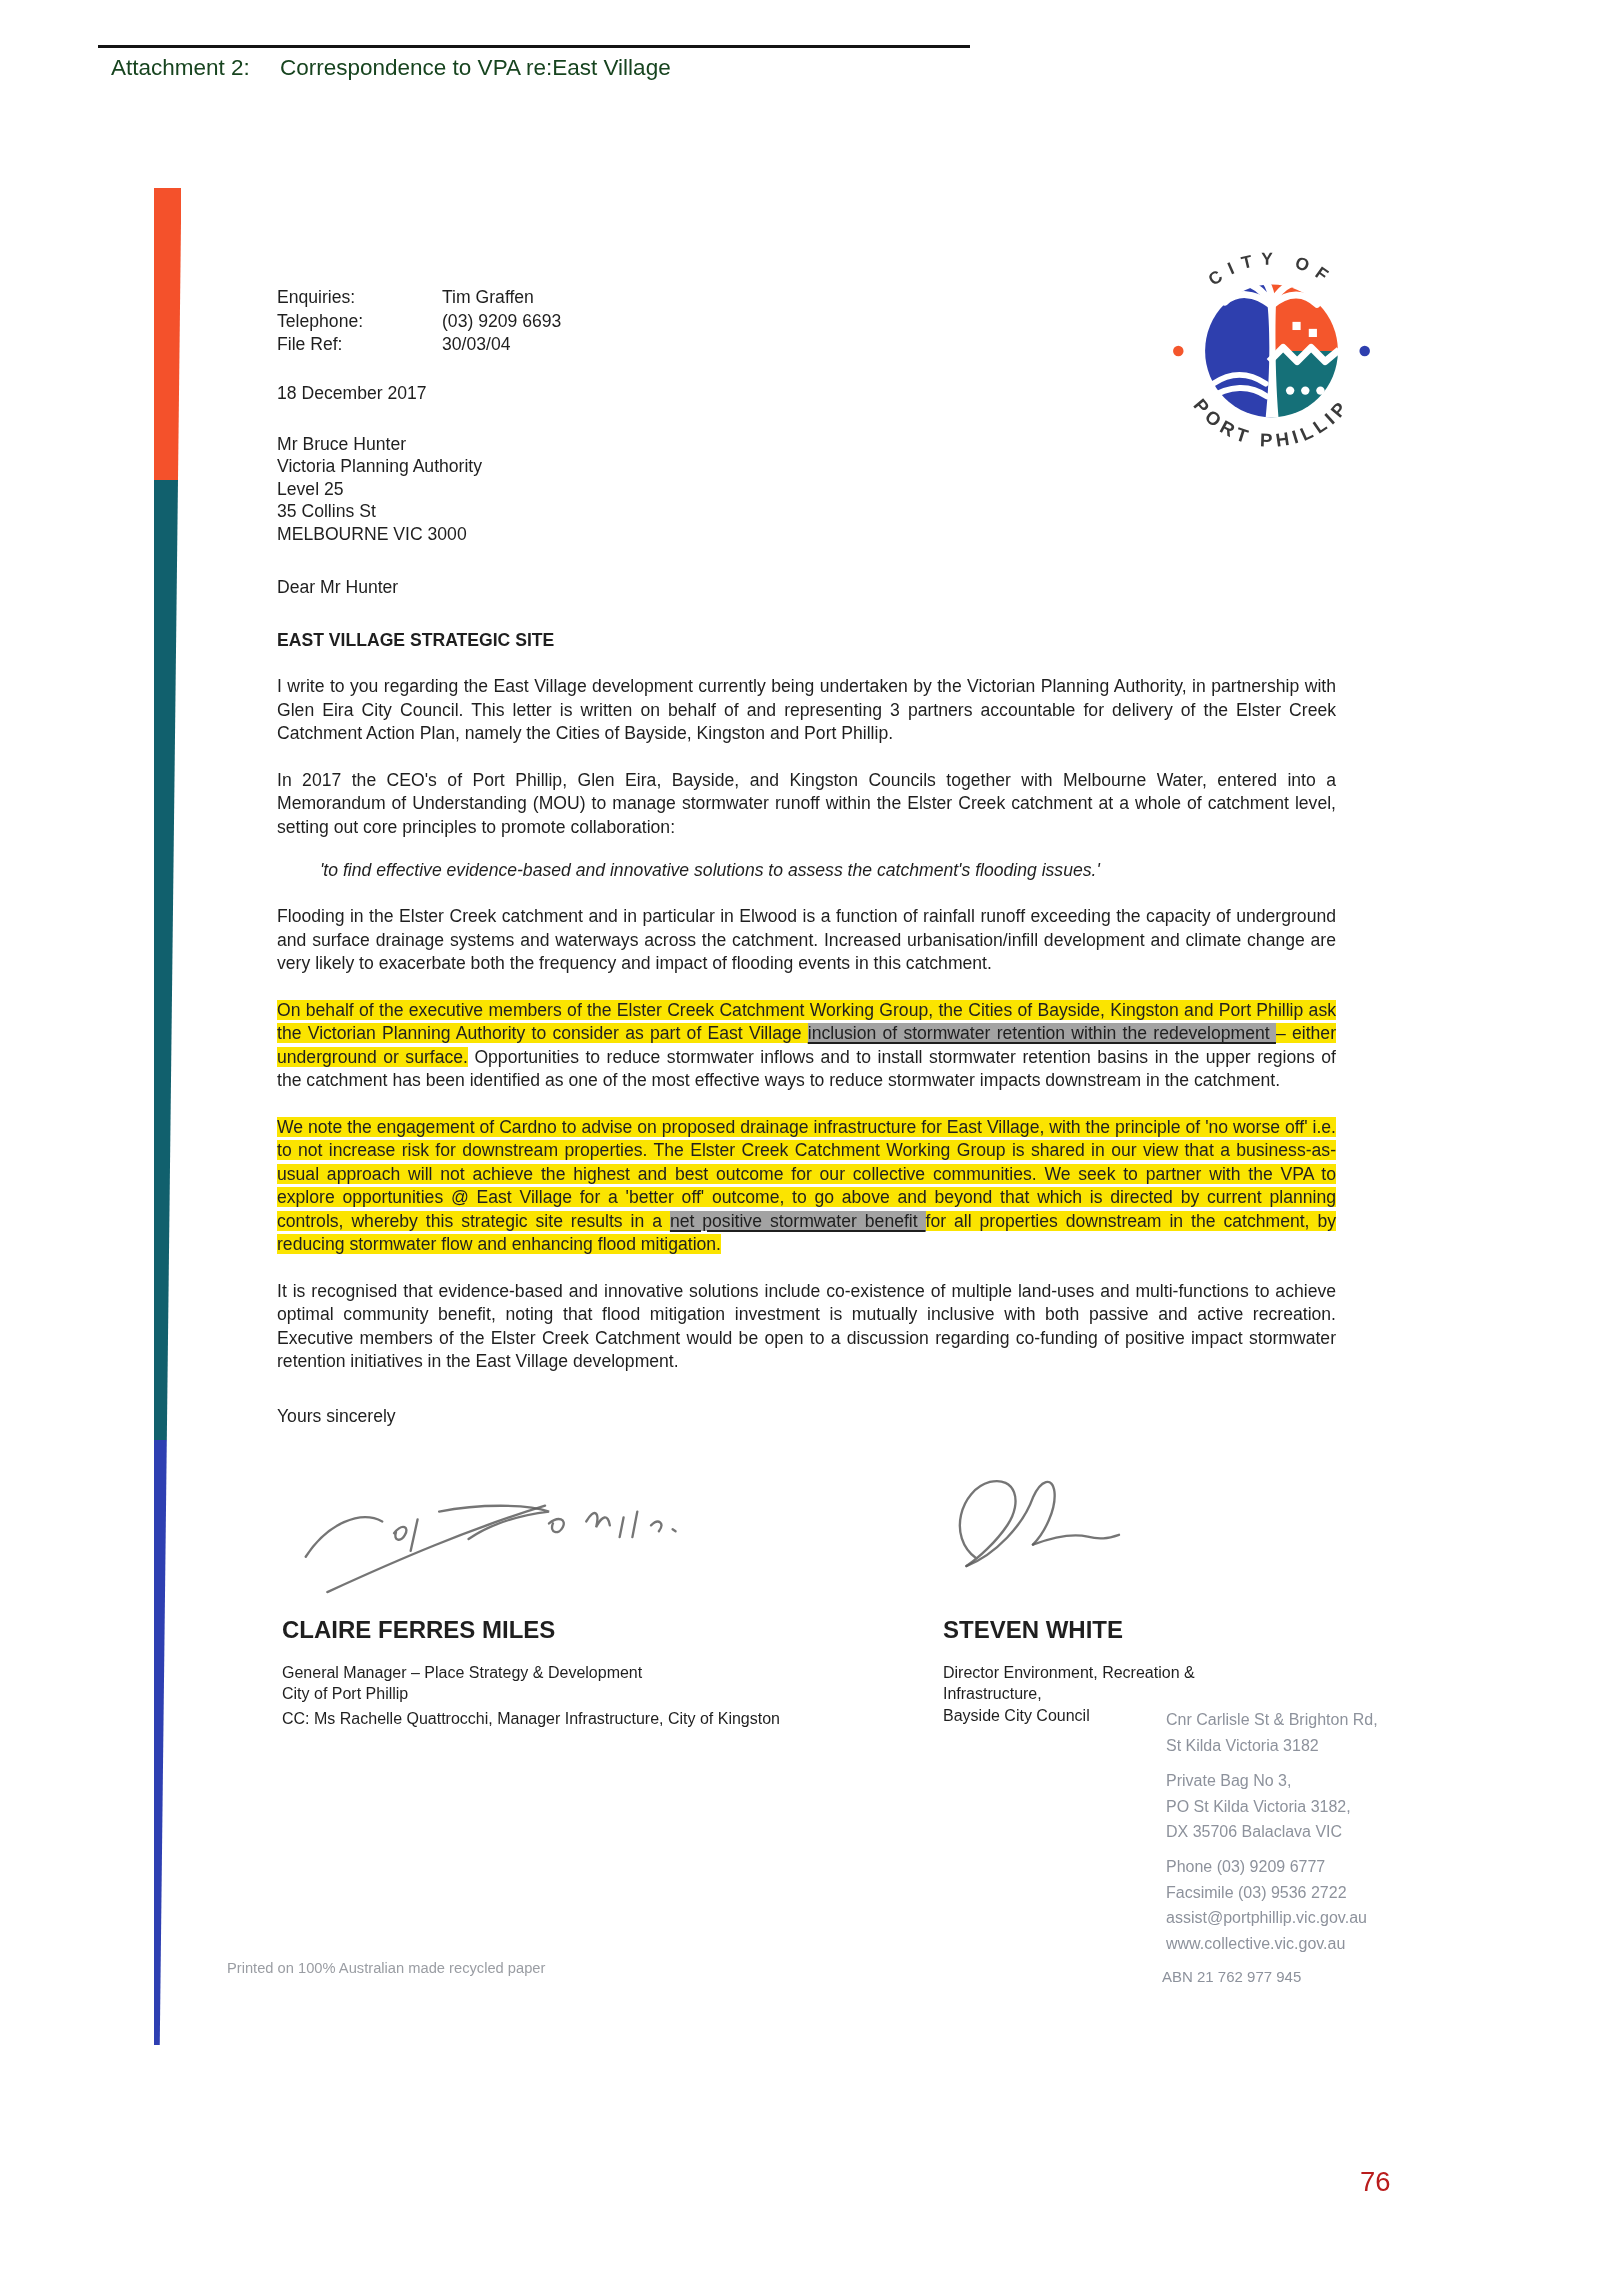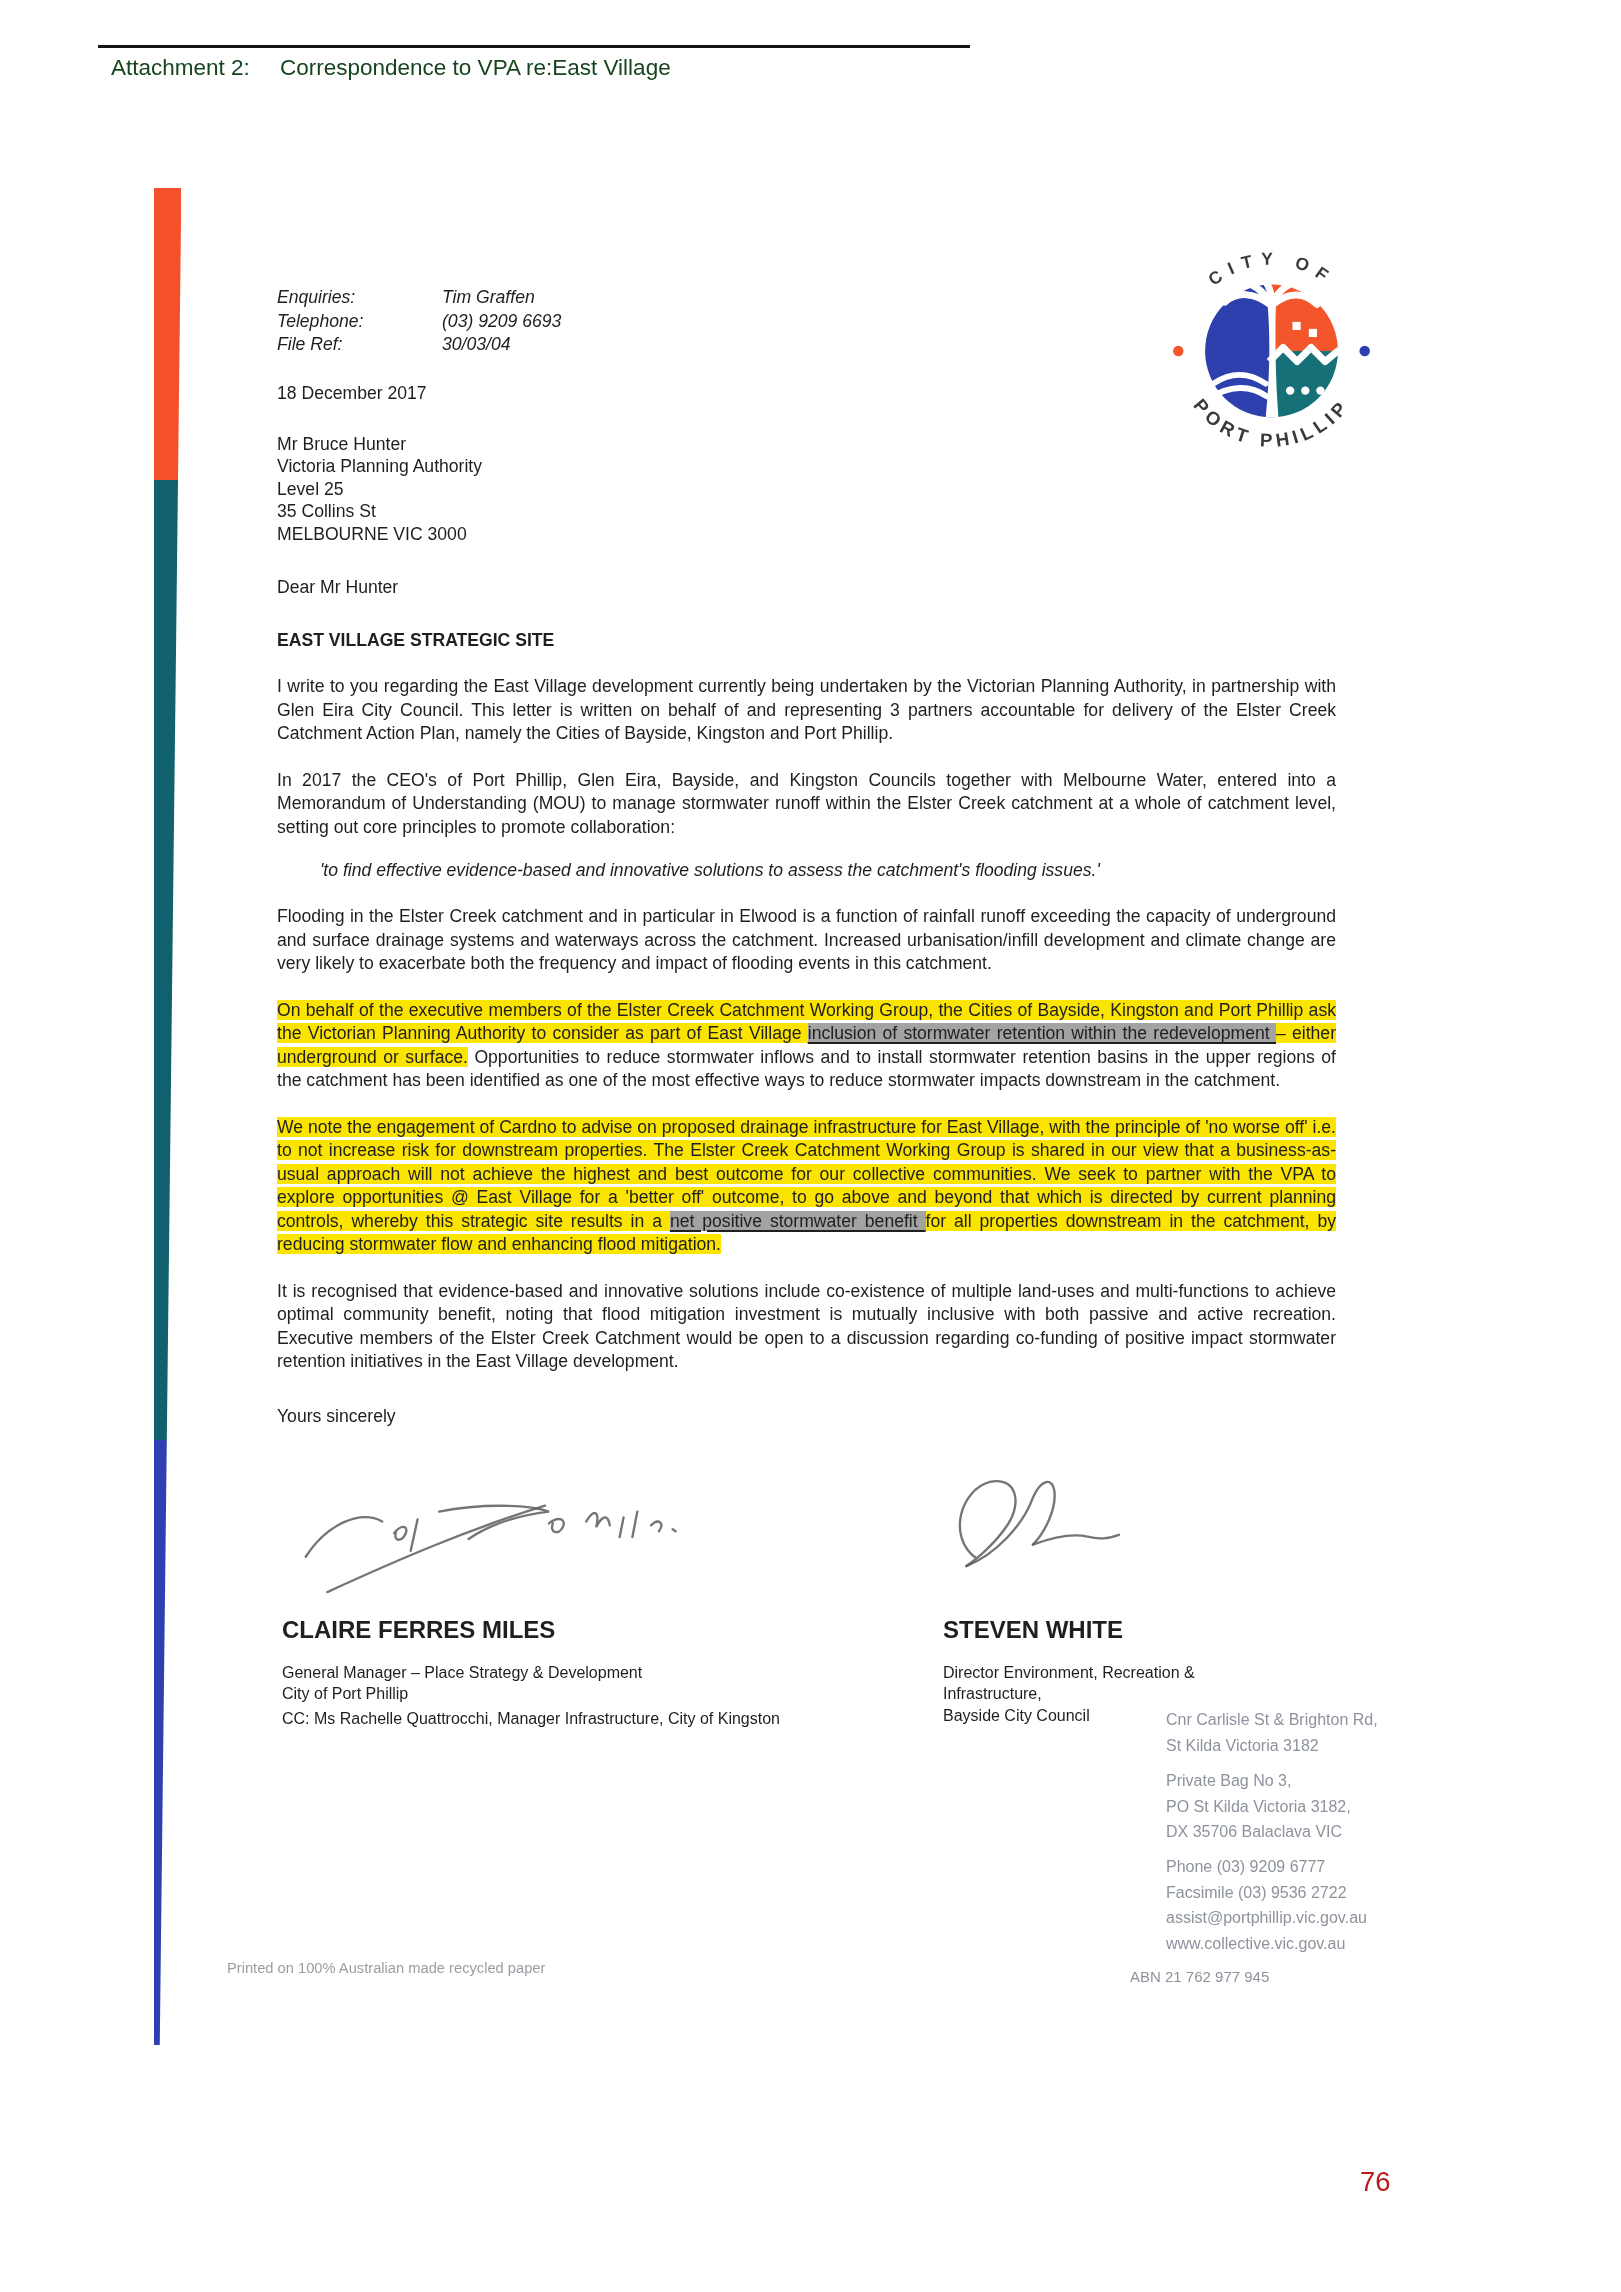--- a/index.html
+++ b/index.html
@@ -19,41 +19,41 @@
       #f4512b 0%, #f4512b 15.7%,
       #11606d 15.7%, #11606d 67.4%,
       #2e3fb2 67.4%, #2e3fb2 100%);
     clip-path:polygon(0 0,100% 0,21% 100%,0 100%);
   }
   
   .logo{position:absolute;left:1155px;top:231px;width:233px;height:233px;}
   .logo text{font-family:"Liberation Sans",sans-serif;font-weight:600;fill:#3a3a3a;}
   
   .letter{position:absolute;left:277px;top:286px;width:1059px;font-size:17.6px;line-height:23.5px;}
-  .meta-row span{display:inline-block;font-style:italic;}
+  .meta-row span{display:inline-block;}
   .meta-label{width:165px;}
   .date{margin-top:25.5px;}
   .recipient{margin-top:27.4px;line-height:22.5px;}
   .salutation{margin-top:31px;}
   .subject{margin-top:29px;font-weight:bold;}
   .para{margin-top:23px;text-align:justify;}
   .quote{margin:19.6px 0 0 43px;font-style:italic;}
   .closing{margin-top:31px;}
   .hl{background:#fbe400;}
   .hl-u{background:#a3a3a3;text-decoration:underline;text-underline-offset:2.9px;text-decoration-thickness:1.5px;}
   
   .sig{position:absolute;}
   .sig path{fill:none;stroke:#5d5d5d;stroke-width:2.4;stroke-linecap:round;opacity:.85;}
   .signer{position:absolute;font-size:16px;line-height:21.6px;}
   .signer .name{font-weight:bold;font-size:24px;margin-bottom:21px;}
   .cc-line{position:absolute;left:282px;top:1710px;font-size:16px;}
   
   .foot-col{position:absolute;left:1166px;width:314px;color:#8d929c;font-size:16px;line-height:25.5px;}
   .printed-note{position:absolute;left:227px;top:1960px;color:#9a9da3;font-size:14.7px;}
-  .abn{position:absolute;left:1130px;top:1968px;color:#8d929c;font-size:15px;}
+  .abn{position:absolute;left:1162px;top:1968px;color:#8d929c;font-size:15px;}
   .page-num{position:absolute;left:1360px;top:2166px;font-size:27.4px;color:#b91c1c;}
 </style>
 </head>
 <body>
 
 <div class="page">
 
   <div class="hdr-rule"></div>
   <div class="hdr-row">
     <span class="hdr-label">Attachment 2:</span><span>Correspondence to VPA re:East Village</span>

